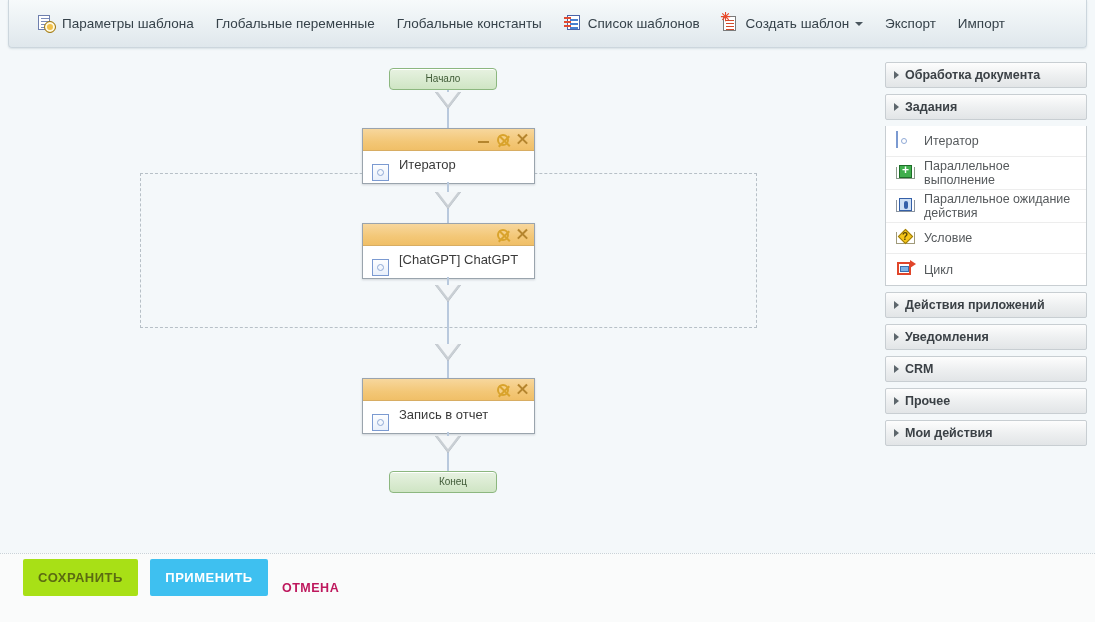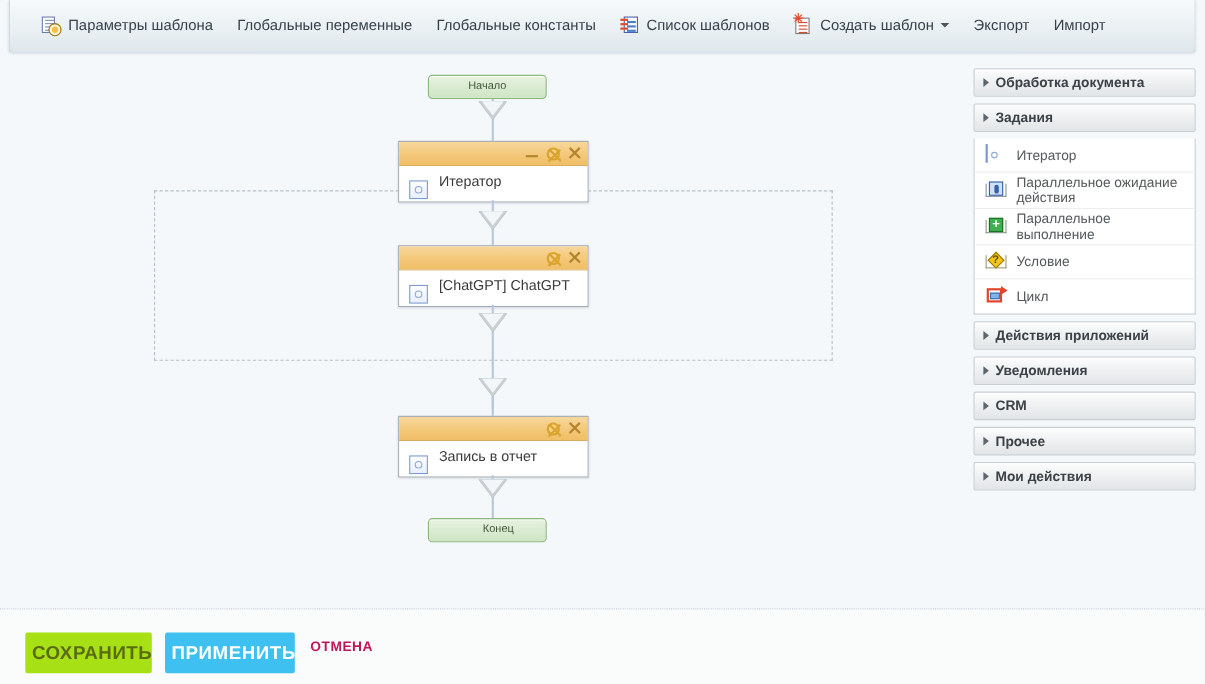--- a/index.html
+++ b/index.html
@@ -24,20 +24,21 @@
     left: 8px;
     top: 0;
     width: 1079px;
     height: 48px;
     background: linear-gradient(to bottom, #f7fafb 0%, #eaf0f3 55%, #dfe7ec 100%);
     border: 1px solid #ccd6dd;
     border-top: none;
     border-radius: 0 0 4px 4px;
     box-shadow: 0 1px 2px rgba(120,140,155,.22);
     display: flex;
+    align-items: center;
     box-sizing: border-box;
     padding-left: 18px;
   }
   .tb-item {
     display: flex;
     align-items: center;
     height: 46px;
     padding: 0 11px;
     cursor: pointer;
     white-space: nowrap;
@@ -459,26 +460,26 @@
     position: absolute;
     left: 0; bottom: 0;
     width: 1095px;
     height: 69px;
     background: #fafbfb;
     border-top: 1px dotted #c9d2d8;
     box-sizing: border-box;
   }
   .btn {
     position: absolute;
-    top: 21px;
+    top: 5px;
     height: 37px;
     border: none;
     border-radius: 2px;
     font-family: "Liberation Sans", sans-serif;
-    font-size: 17px;
+    font-size: 13px;
     font-weight: bold;
     letter-spacing: .5px;
     cursor: pointer;
     color: #fff;
   }
   #btn-save  { left: 23px;  width: 115px; background: #a8e016; color: #5b6b12; }
   #btn-apply { left: 150px; width: 118px; background: #3ec0f0; }
   #btn-cancel {
     left: 282px; top: 16px;
     height: 37px; line-height: 37px;
@@ -607,33 +608,33 @@
 
   <div class="sec-body">
 
     <div class="pal-item">
       <span class="pal-ico"><span class="pi-iterator"></span></span>
       <span class="pal-label">Итератор</span>
     </div>
 
 
     <div class="pal-item">
+      <span class="pal-ico pi-par">
+          <span class="br"></span>
+          <span class="box"></span>
+        </span>
+      <span class="pal-label">Параллельное выполнение</span>
+    </div>
+
+    <div class="pal-item">
       <span class="pal-ico pi-wait">
           <span class="br"></span>
           <span class="box"></span>
         </span>
       <span class="pal-label">Параллельное ожидание действия</span>
-    </div>
-
-    <div class="pal-item">
-      <span class="pal-ico pi-par">
-          <span class="br"></span>
-          <span class="box"></span>
-        </span>
-      <span class="pal-label">Параллельное выполнение</span>
     </div>
 
     <div class="pal-item">
       <span class="pal-ico pi-cond">
           <span class="br"></span>
           <span class="dia"></span>
           <span class="qm">?</span>
         </span>
       <span class="pal-label">Условие</span>
     </div>

